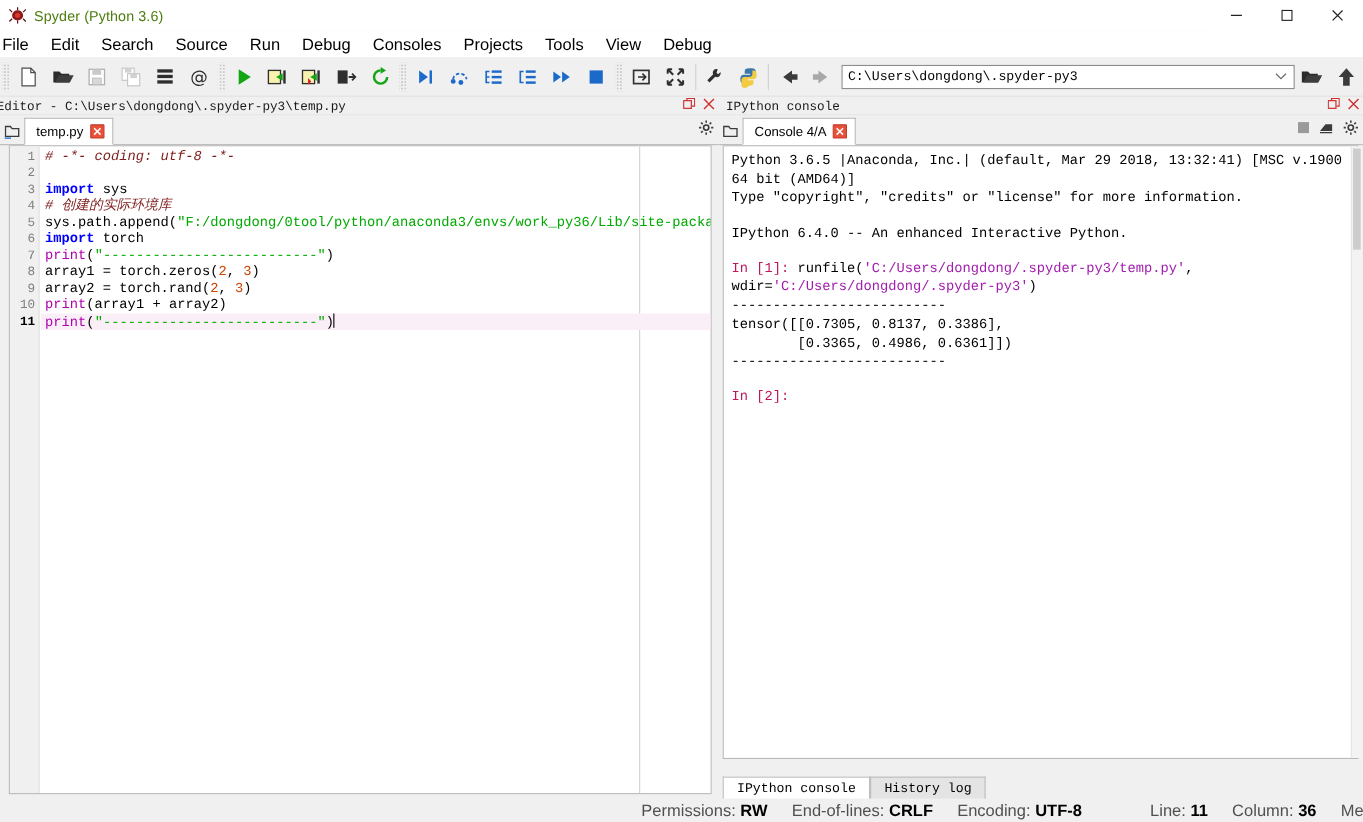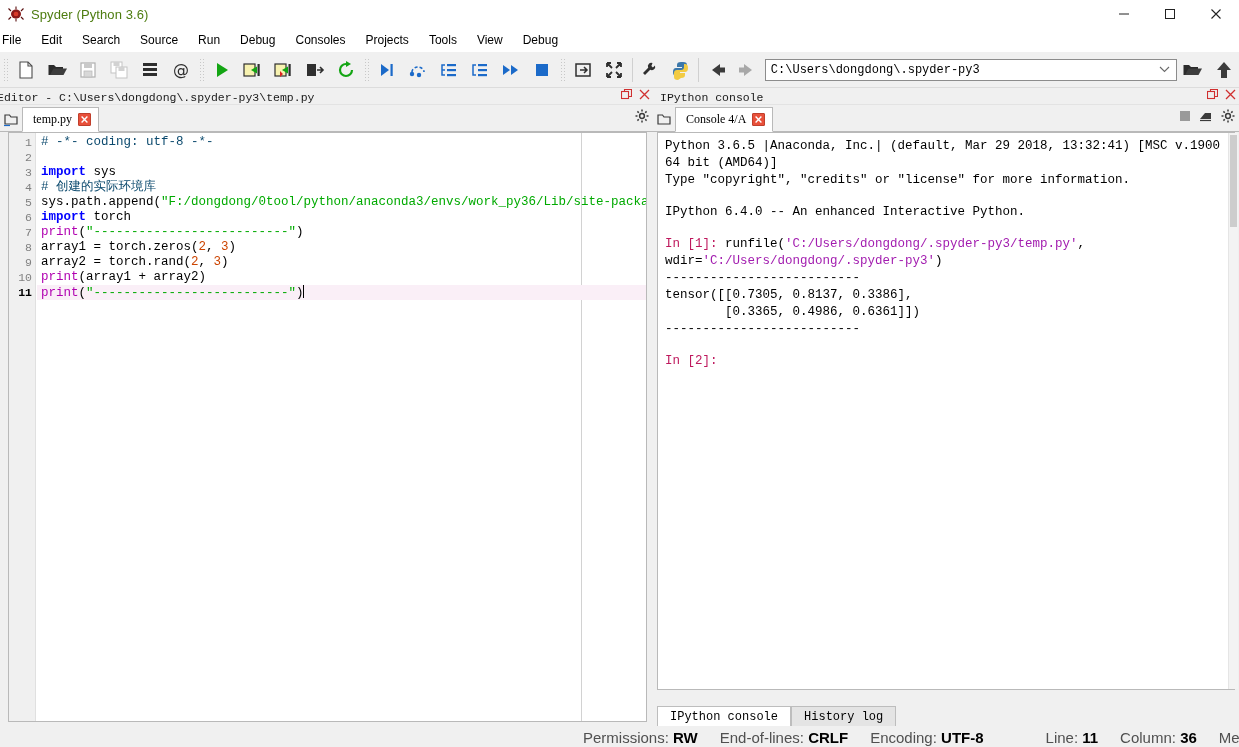--- a/index.html
+++ b/index.html
@@ -36,21 +36,21 @@
   .winbtn svg { display:block; }
 
   
   .menubar {
     position: absolute; top: 28px; left: 0; width: 1239px; height: 24px;
     background: #ffffff;
     display: flex; align-items: center;
     padding-left: 0px;
   }
   .menu-item {
-    font-size: 12px; color: #000; padding: 2px 10px; white-space: nowrap;
+    font-size: 15px; color: #000; padding: 2px 10px; white-space: nowrap;
   }
   .menu-item:first-child { padding-left: 2px; }
 
   
   .toolbar {
     position: absolute; top: 52px; left: 0; width: 1239px; height: 36px;
     background: #f0f0f0;
     border-bottom: 1px solid #dcdcdc;
     display: flex; align-items: center;
   }
@@ -98,21 +98,21 @@
     height: 27px; background: #f0f0f0;
     display: flex; align-items: flex-end;
     position: relative;
     border-bottom: 1px solid #b9b9b9;
   }
   .tab {
     height: 25px; background: #ffffff;
     border: 1px solid #b9b9b9; border-bottom: 1px solid #ffffff;
     display: flex; align-items: center; gap: 6px;
     padding: 0 7px 0 10px;
-    font-family: Liberation Serif, serif;
+    font-family: Liberation Sans, sans-serif;
     font-size: 12px;
     margin-bottom: -1px;
   }
   .tab-close {
     width: 13px; height: 13px; background: #e8503a;
     border: 1px solid #c03f2c;
     display: flex; align-items: center; justify-content: center;
     border-radius: 1px;
   }
   .browse-btn { width: 22px; height: 24px; display:flex; align-items:center; justify-content:center; }
@@ -151,21 +151,21 @@
   .code .cl { height: 15px; line-height: 15px; padding-left: 4px; }
   .code .cl.cur { background: #faeff7; }
   .edge-line {
     position: absolute; top: 0; bottom: 0; left: 572px; width: 1px; background: #d2d2d2;
   }
   .caret {
     display: inline-block; width: 1px; height: 13px; background: #000;
     vertical-align: -2px; margin-left: -1px;
   }
   
-  .c-com  { color: #0c4a6e; }
+  .c-com  { color: #7f1d1d; font-style: italic; }
   .c-kw   { color: #0000ff; font-weight: bold; }
   .c-str  { color: #00aa00; }
   .c-bi   { color: #b000b0; }
   .c-num  { color: #cc4400; }
   .c-def  { color: #000000; }
 
   
   #console-pane {
     position: absolute; left: 653px; top: 88px; width: 586px; height: 640px;
     background: #f0f0f0;

